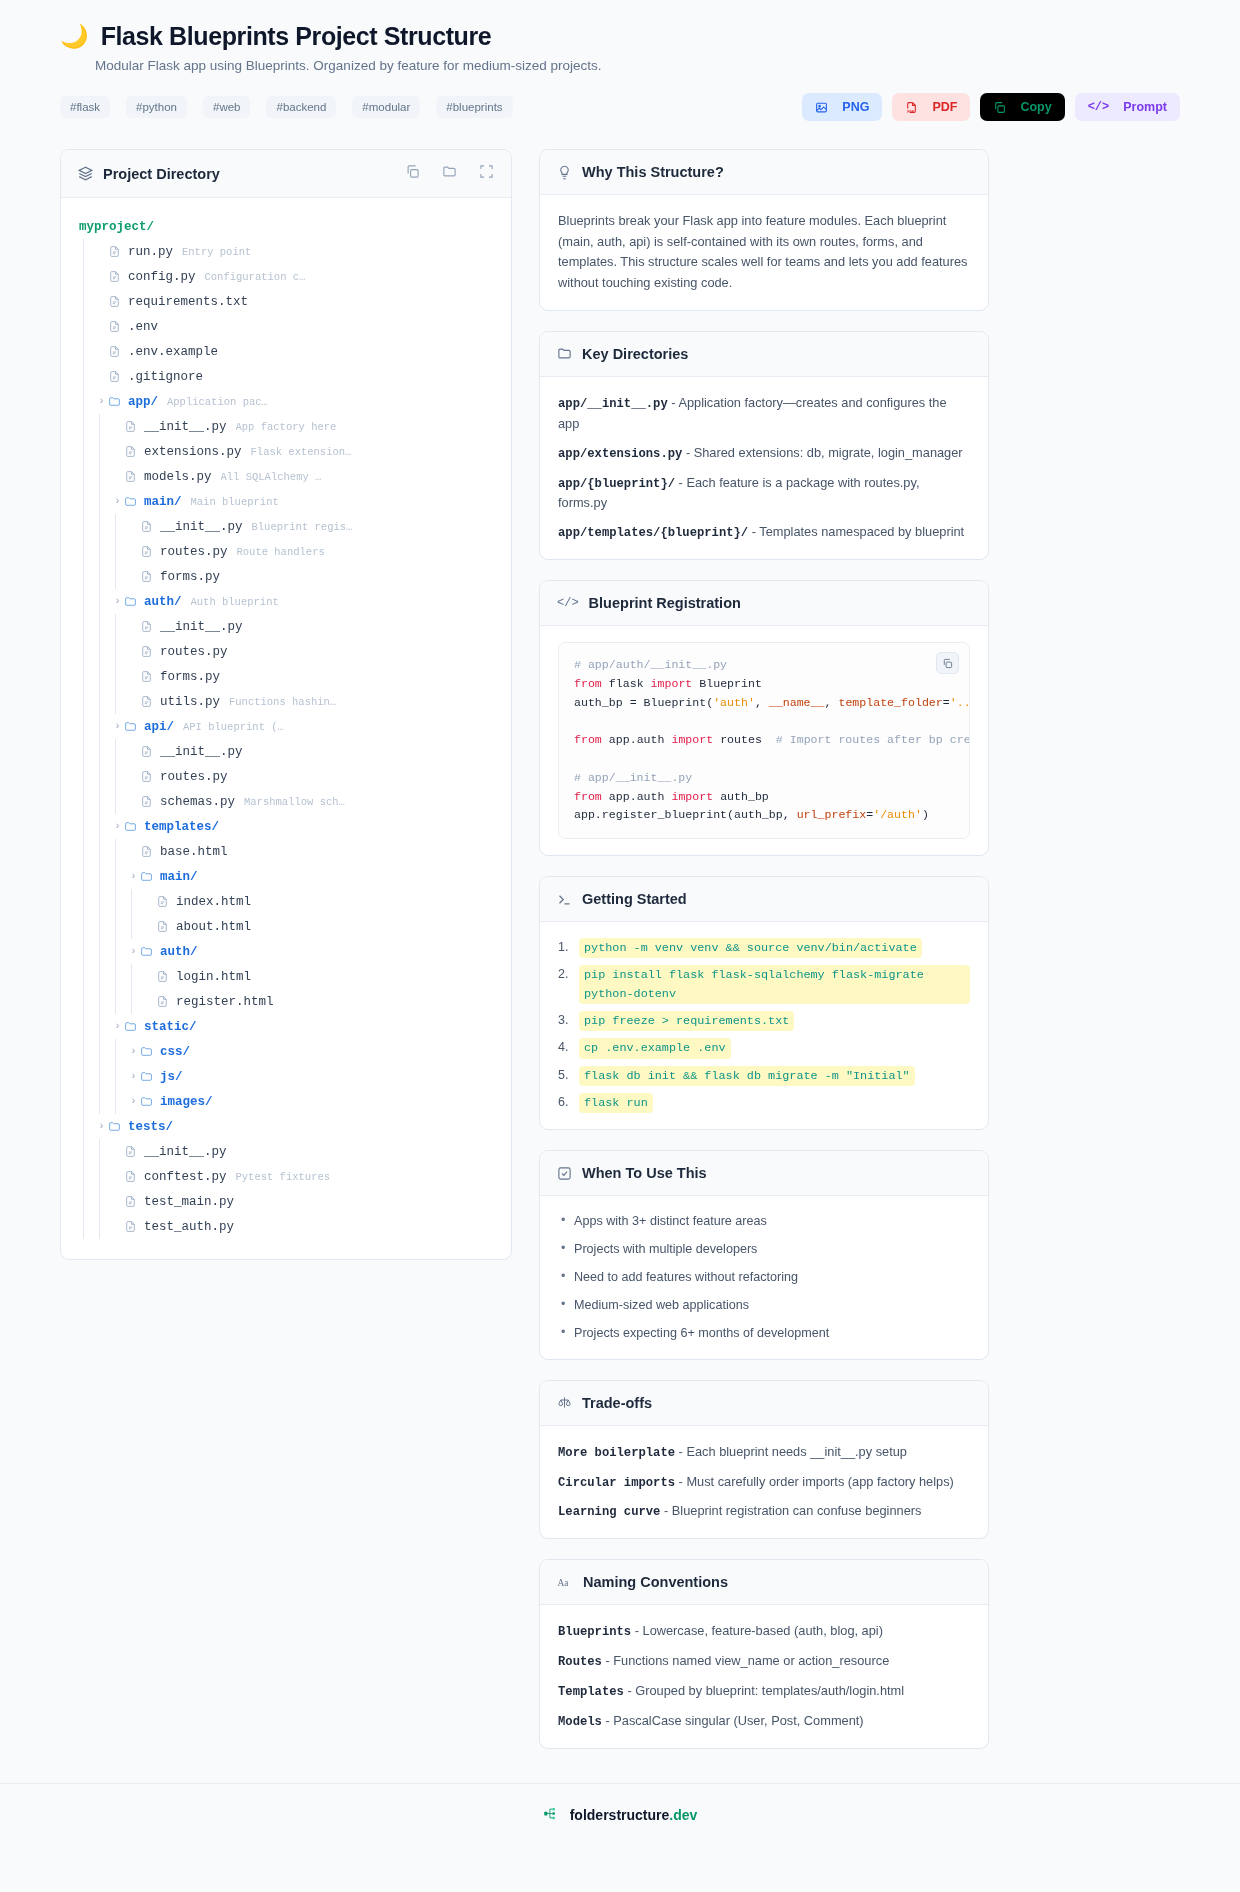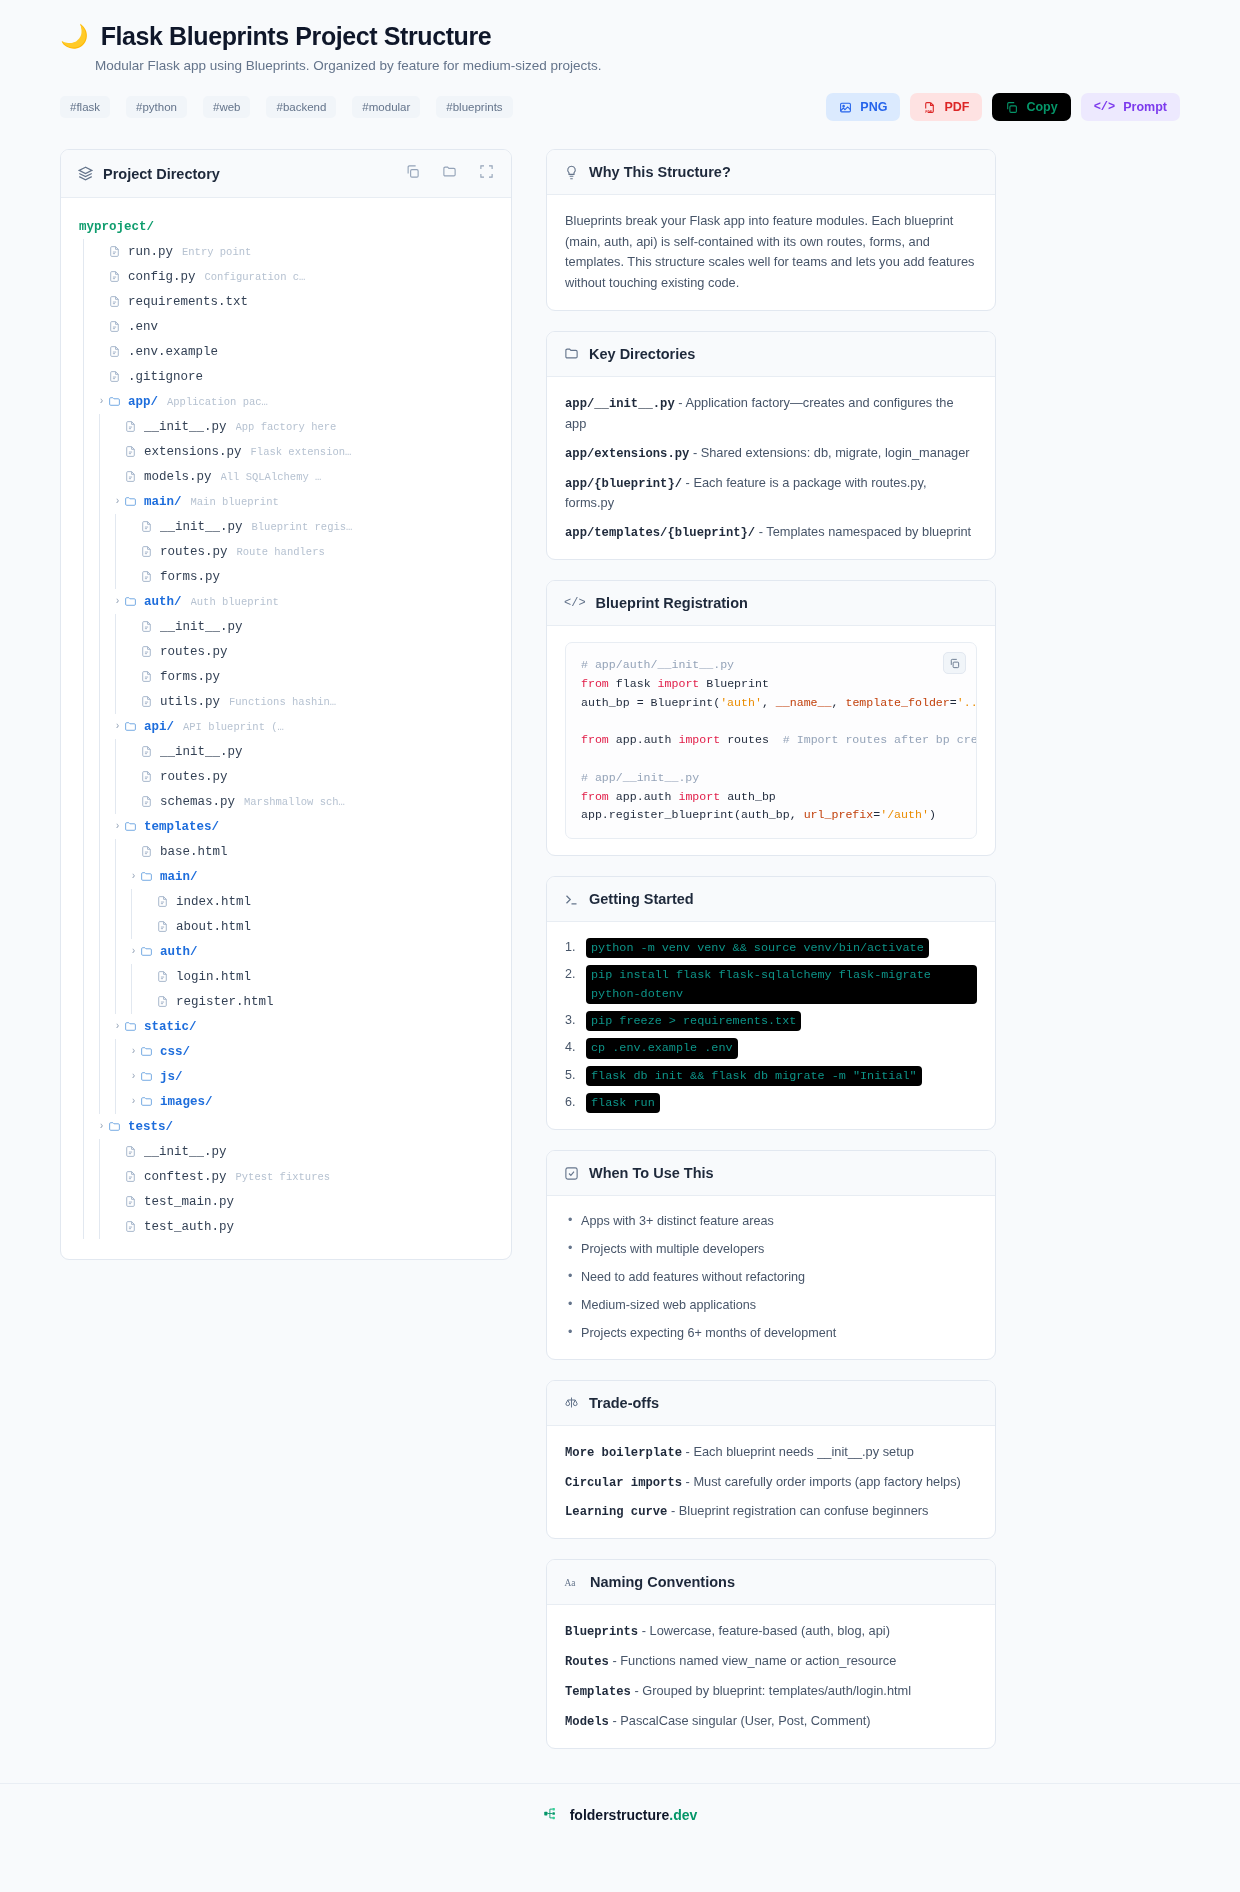--- a/index.html
+++ b/index.html
@@ -26,34 +26,34 @@
     display: flex; align-items: center; justify-content: space-between;
     margin-top: 20px;
   }
   .tags { display: flex; gap: 16px; }
   .tag {
     background: #f1f5f9; color: #64748b;
     font-size: 11.5px; padding: 5px 10px; border-radius: 5px;
   }
   .actions { display: flex; gap: 10px; }
   .btn {
-    display: flex; align-items: center; gap: 8px;
+    display: flex; align-items: center; gap: 14px;
     font-size: 12.5px; font-weight: bold;
     padding: 7px 13px; border-radius: 7px; border: none; cursor: pointer;
   }
   .btn svg { display:block; }
   .btn-png  { background: #dbeafe; color: #2563eb; }
   .btn-pdf  { background: #fee2e2; color: #dc2626; }
   .btn-copy { background: #000000; color: #059669; }
   .btn-prompt { background: #ede9fe; color: #7c3aed; }
   .prompt-glyph { font-family: "Liberation Mono", monospace; font-size: 12px; }
 
   
   .main {
-    display: flex; gap: 34px;
+    display: flex; gap: 27px;
     padding: 28px 60px 0 60px;
     align-items: flex-start;
   }
   .col-left { width: 452px; flex: none; }
   .col-right { width: 450px; flex: none; }
 
   .card {
     background: #ffffff;
     border: 1px solid #e2e8f0;
     border-radius: 9px;
@@ -143,21 +143,21 @@
     counter-increment: s;
     display: flex; align-items: flex-start; gap: 7px;
     font-size: 12.5px; color: #475569; margin-bottom: 7px;
     line-height: 1.55;
   }
   ol.steps li:last-child { margin-bottom: 0; }
   ol.steps li::before { content: counter(s) "."; flex: none; width: 14px; }
   .cmd {
     font-family: "Liberation Mono", monospace;
     font-size: 11.8px; color: #0d9488;
-    background: #000000; border-radius: 4px; padding: 1px 5px;
+    background: #fef9c3; border-radius: 4px; padding: 1px 5px;
   }
 
   ul.bullets { list-style: none; }
   ul.bullets li {
     position: relative; padding-left: 16px;
     font-size: 12.6px; color: #475569; margin-bottom: 9px; line-height: 1.5;
   }
   ul.bullets li:last-child { margin-bottom: 0; }
   ul.bullets li::before {
     content: "•"; position: absolute; left: 3px; top: -1px; color: #64748b;

